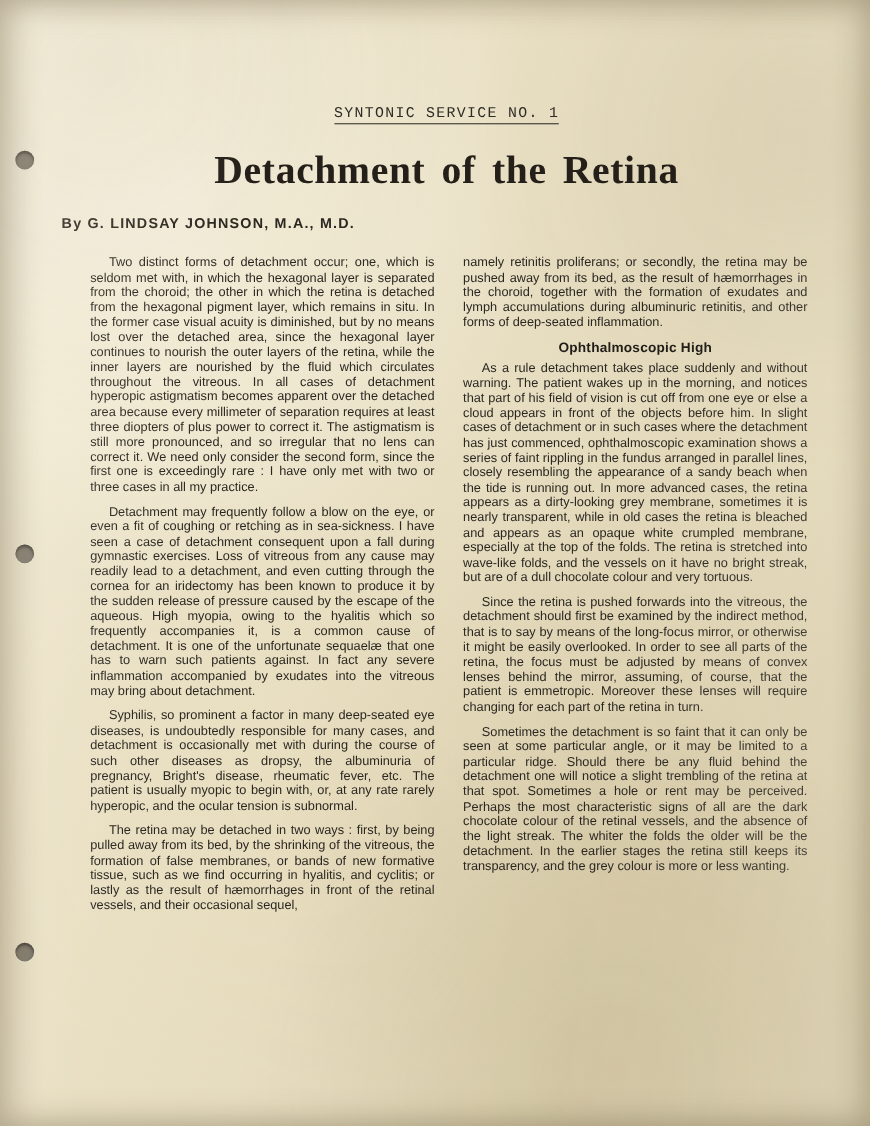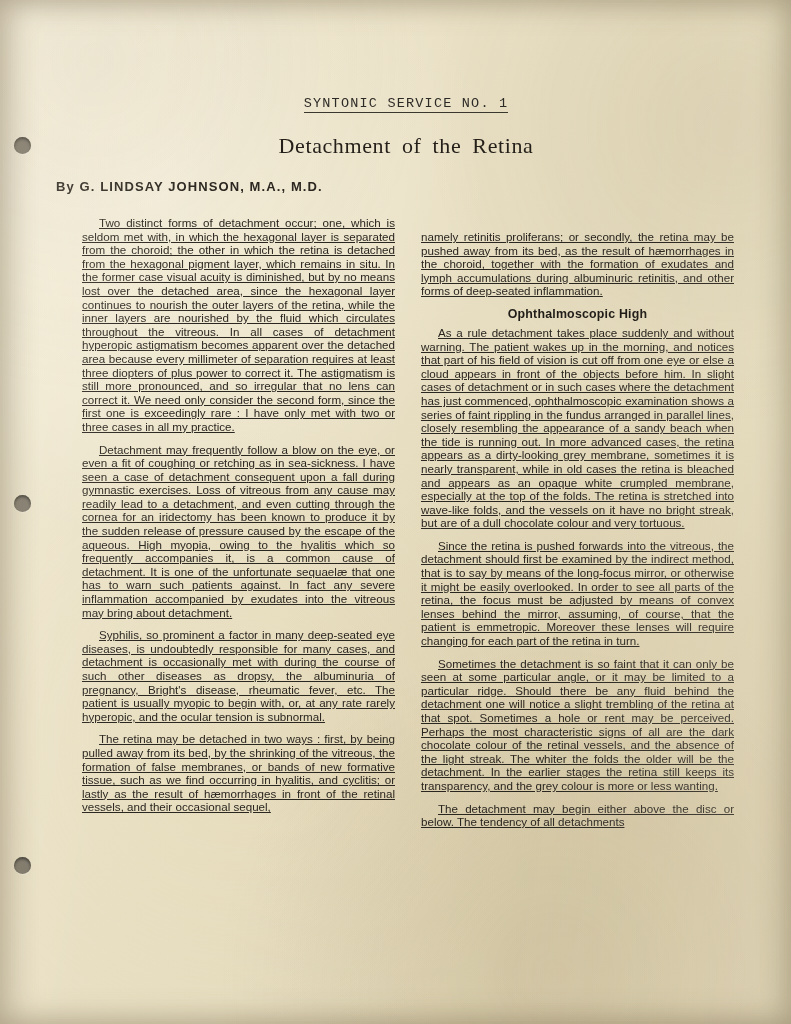--- a/index.html
+++ b/index.html
@@ -76,22 +76,22 @@
     color: #2d2b26;
   }
   .kicker span {
     border-bottom: 1px solid #3a372f;
     padding-bottom: 1px;
   }
   h1.title {
     margin: 22px 0 0 0;
     text-align: center;
     font-family: "Liberation Serif", serif;
-    font-weight: 400;
-    font-size: 22px;
+    font-weight: 700;
+    font-size: 36px;
     letter-spacing: 0.6px;
     color: #241f19;
     word-spacing: 5px;
   }
   .byline {
     margin: 20px 0 0 0;
     text-align: left;
     font-family: "Liberation Sans", sans-serif;
     font-weight: 700;
     font-size: 13px;
@@ -108,24 +108,23 @@
     width: 313px;
   }
   .col p {
     margin: 0 0 9px 0;
     font-family: "Liberation Sans", sans-serif;
     font-size: 11.6px;
     line-height: 13.6px;
     text-align: justify;
     text-indent: 17px;
     color: #2a2620;
-    text-decoration: underline;
     -webkit-font-smoothing: none;
   }
-  .col p.noindent { text-indent: 0; margin-top: 14px; }
+  .col p.noindent { text-indent: 0; }
   .subhead {
     margin: 4px 0 5px 0;
     text-align: center;
     font-family: "Liberation Sans", sans-serif;
     font-weight: 700;
     font-size: 12.4px;
     color: #201d18;
     letter-spacing: 0.2px;
   }
 
@@ -167,21 +166,20 @@
         <p>Syphilis, so prominent a factor in many deep-seated eye diseases, is undoubtedly responsible for many cases, and detachment is occasionally met with during the course of such other diseases as dropsy, the albuminuria of pregnancy, Bright's disease, rheumatic fever, etc. The patient is usually myopic to begin with, or, at any rate rarely hyperopic, and the ocular tension is subnormal.</p>
         <p>The retina may be detached in two ways : first, by being pulled away from its bed, by the shrinking of the vitreous, the formation of false membranes, or bands of new formative tissue, such as we find occurring in hyalitis, and cyclitis; or lastly as the result of hæmorrhages in front of the retinal vessels, and their occasional sequel,</p>
       </div>
 
       <div class="col">
         <p class="noindent">namely retinitis proliferans; or secondly, the retina may be pushed away from its bed, as the result of hæmorrhages in the choroid, together with the formation of exudates and lymph accumulations during albuminuric retinitis, and other forms of deep-seated inflammation.</p>
         <div class="subhead">Ophthalmoscopic High</div>
         <p>As a rule detachment takes place suddenly and without warning. The patient wakes up in the morning, and notices that part of his field of vision is cut off from one eye or else a cloud appears in front of the objects before him. In slight cases of detachment or in such cases where the detachment has just commenced, ophthalmoscopic examination shows a series of faint rippling in the fundus arranged in parallel lines, closely resembling the appearance of a sandy beach when the tide is running out. In more advanced cases, the retina appears as a dirty-looking grey membrane, sometimes it is nearly transparent, while in old cases the retina is bleached and appears as an opaque white crumpled membrane, especially at the top of the folds. The retina is stretched into wave-like folds, and the vessels on it have no bright streak, but are of a dull chocolate colour and very tortuous.</p>
         <p>Since the retina is pushed forwards into the vitreous, the detachment should first be examined by the indirect method, that is to say by means of the long-focus mirror, or otherwise it might be easily overlooked. In order to see all parts of the retina, the focus must be adjusted by means of convex lenses behind the mirror, assuming, of course, that the patient is emmetropic. Moreover these lenses will require changing for each part of the retina in turn.</p>
         <p>Sometimes the detachment is so faint that it can only be seen at some particular angle, or it may be limited to a particular ridge. Should there be any fluid behind the detachment one will notice a slight trembling of the retina at that spot. Sometimes a hole or rent may be perceived. Perhaps the most characteristic signs of all are the dark chocolate colour of the retinal vessels, and the absence of the light streak. The whiter the folds the older will be the detachment. In the earlier stages the retina still keeps its transparency, and the grey colour is more or less wanting.</p>
-        <p>The detachment may begin either above the disc or below. The tendency of all detachments</p>
       </div>
 
     </div>
   </div>
 
   <div class="grain"></div>
   <div class="fade"></div>
   <div class="edge-shadow"></div>
 </div>
 

